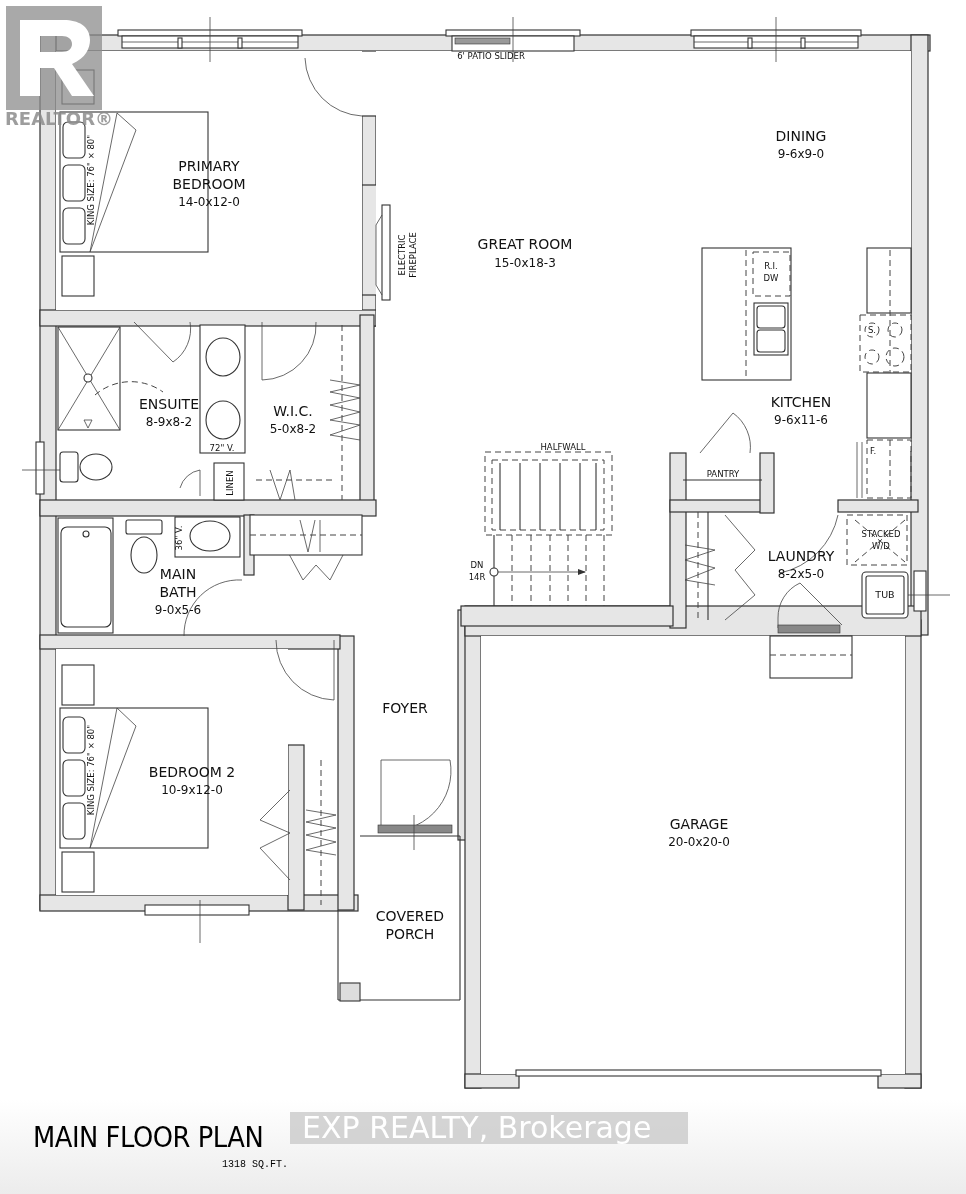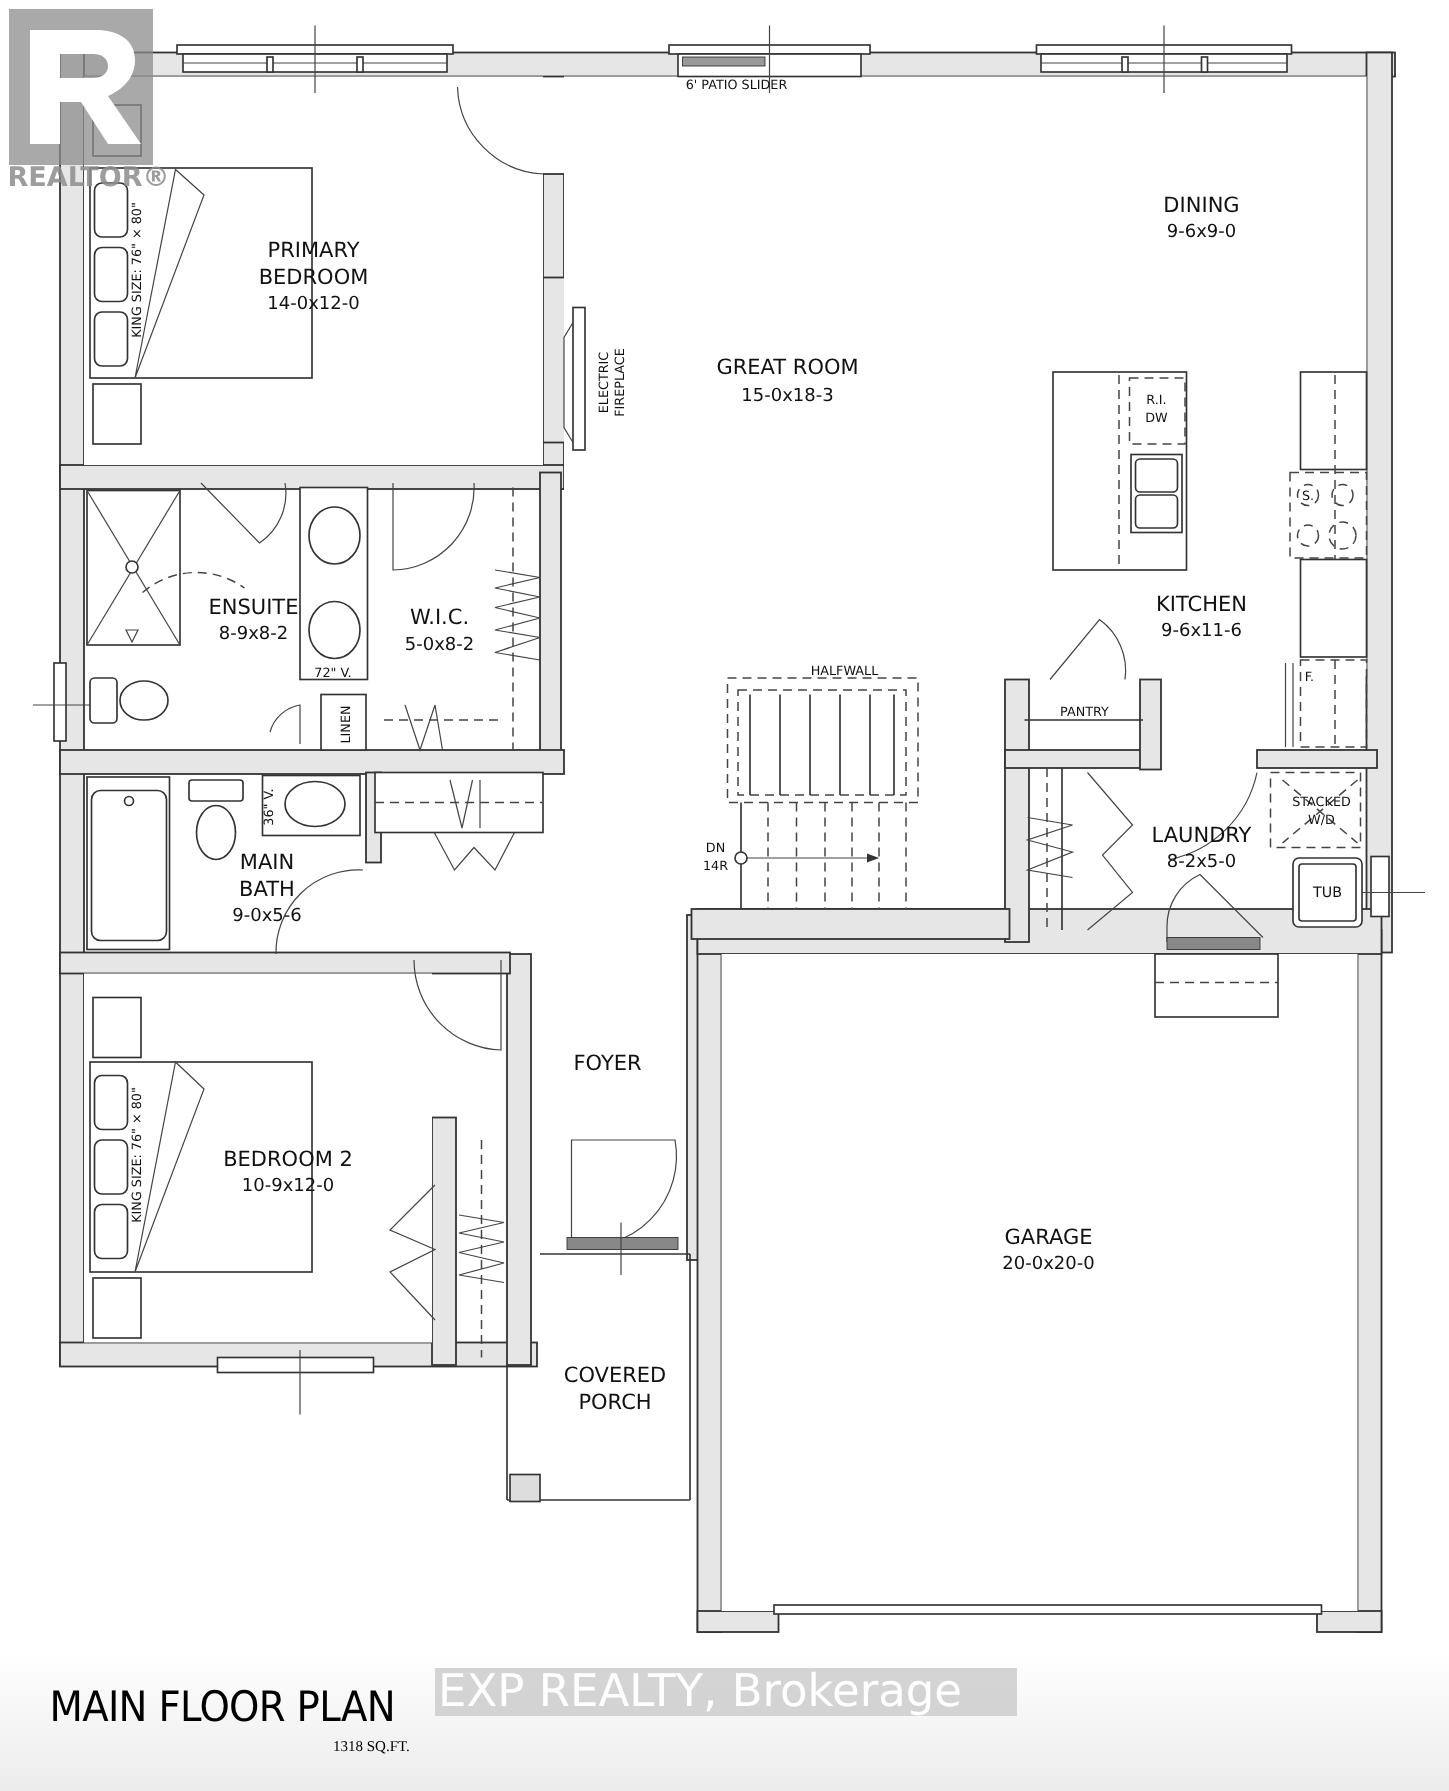--- a/index.html
+++ b/index.html
@@ -11,22 +11,22 @@
   .thin{fill:none;stroke:#444;stroke-width:0.8;}
   .dash{fill:none;stroke:#444;stroke-width:1;stroke-dasharray:6 4;}
   .furn{fill:#fff;stroke:#333;stroke-width:1.1;}
   .lbl{font-family:"DejaVu Sans","Liberation Sans",sans-serif;fill:#111;text-anchor:middle;}
   .room-name{font-size:14px;}
   .room-dim{font-size:12px;}
   .small{font-size:9.5px;}
   .tiny{font-size:8.5px;}
   #footer-bg{position:absolute;left:0;top:1100px;width:966px;height:94px;background:linear-gradient(#fff,#ececec);}
   #title{position:absolute;left:33px;top:1121px;font-family:"DejaVu Sans",sans-serif;font-size:28px;letter-spacing:-0.5px;color:#000;transform:scaleX(0.92);transform-origin:left;}
-  #sqft{position:absolute;left:222px;top:1159px;font-family:Liberation Serif, serif;font-size:10px;color:#000;}
-  #brokerage{position:absolute;left:290px;top:1112px;width:386px;height:32px;background:rgba(205,205,205,0.85);color:#fff;font-family:"DejaVu Sans",sans-serif;font-size:30px;line-height:32px;padding-left:2px;white-space:nowrap;overflow:hidden;}
+  #sqft{position:absolute;left:222px;top:1159px;font-family:Liberation Mono, monospace;font-size:10px;color:#000;}
+  #brokerage{position:absolute;left:290px;top:1112px;width:386px;height:32px;background:rgba(205,205,205,0.85);color:#fff;font-family:"DejaVu Sans",sans-serif;font-size:30px;line-height:32px;padding-left:12px;white-space:nowrap;overflow:hidden;}
   #realtor-logo{position:absolute;left:6px;top:6px;width:96px;height:104px;}
   #realtor-text{position:absolute;left:5px;top:108px;font-family:"DejaVu Sans",sans-serif;font-size:18px;color:rgba(140,140,140,0.85);letter-spacing:0px;font-weight:bold;}
 </style>
 </head>
 <body>
 
 <svg id="plan" viewBox="0 0 966 1194" xmlns="http://www.w3.org/2000/svg">
 
   <g>
 

